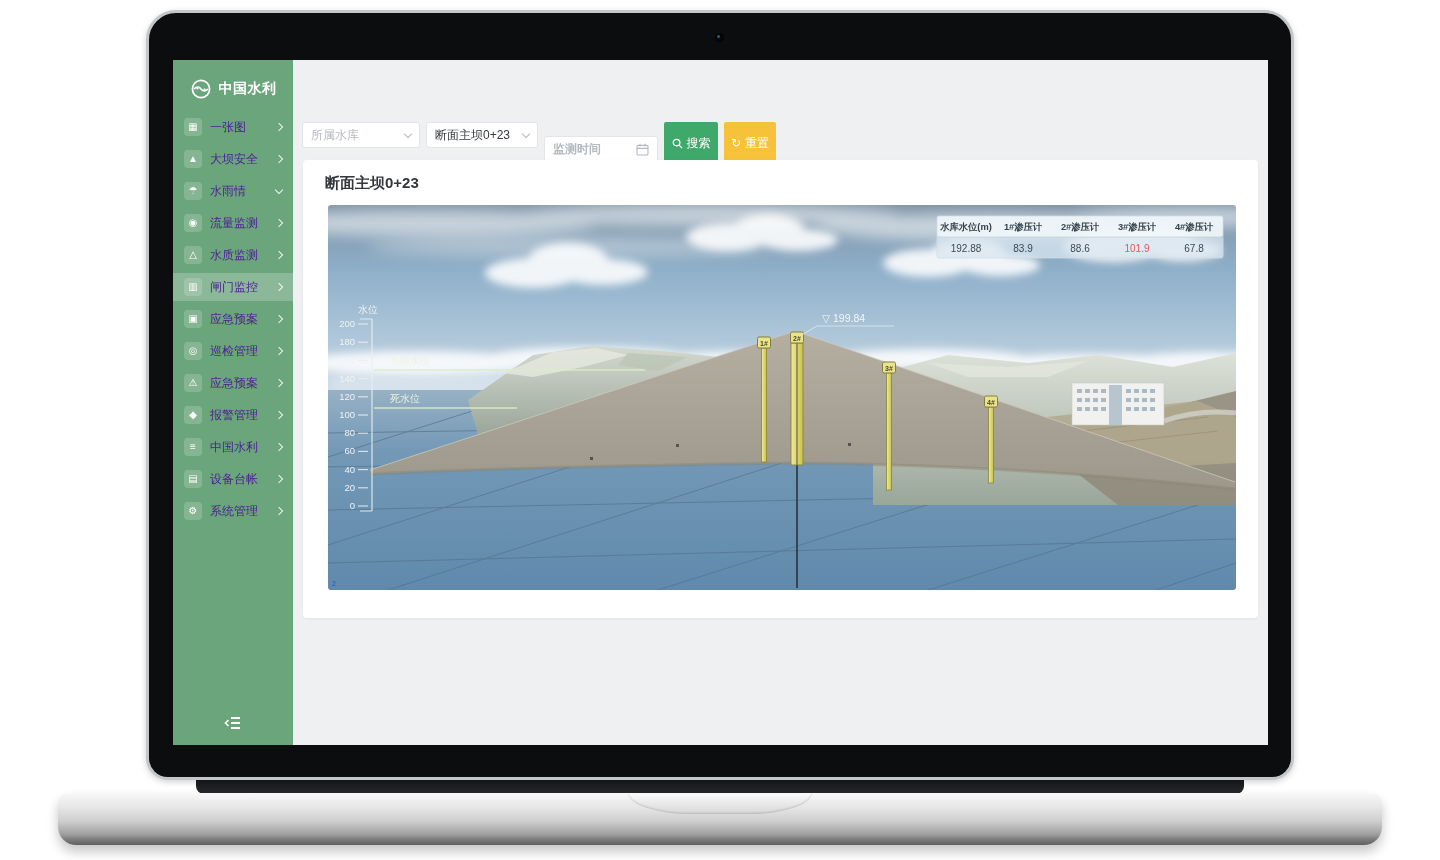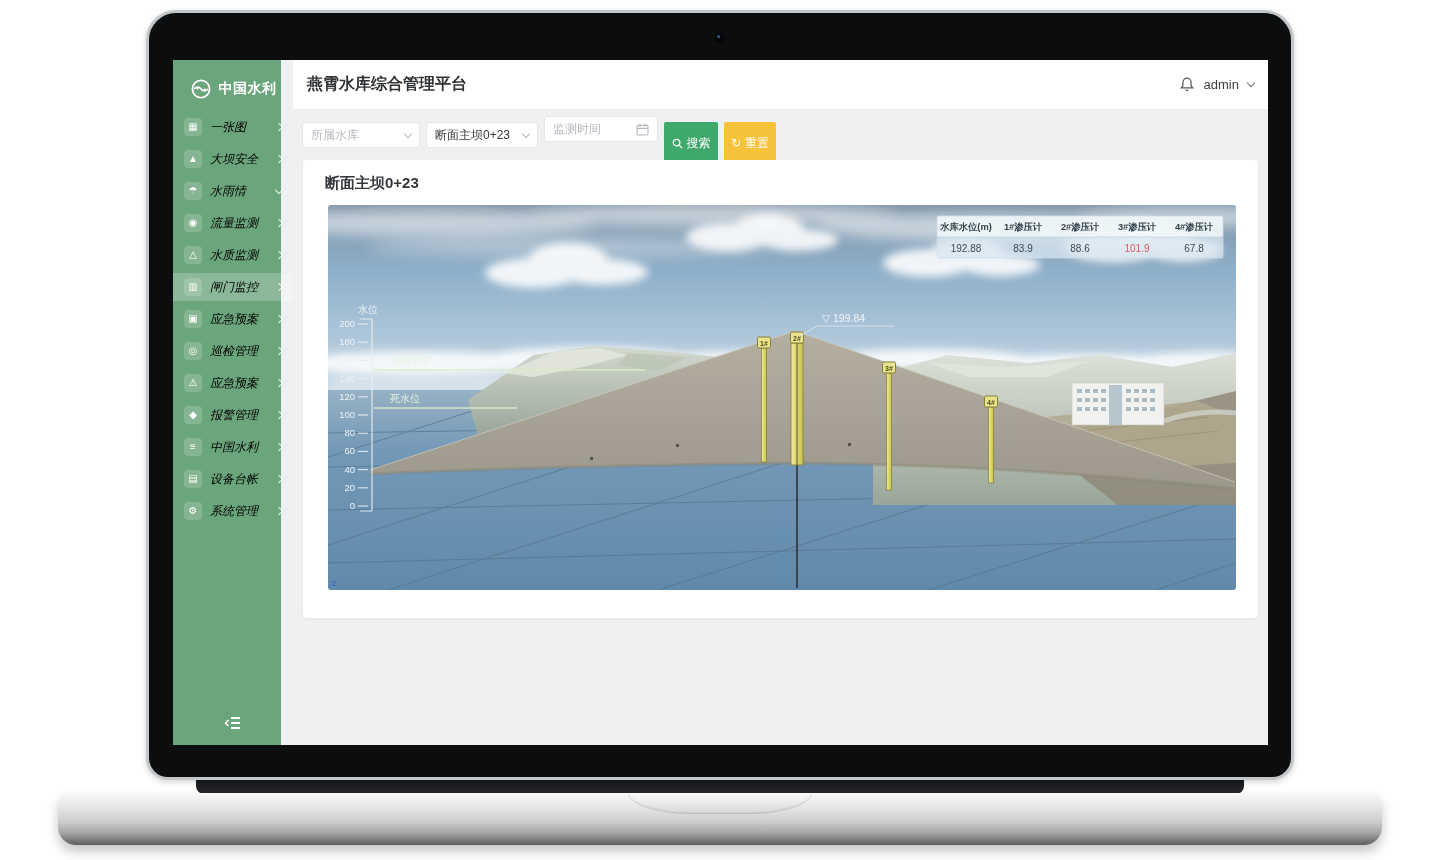--- a/index.html
+++ b/index.html
@@ -22,31 +22,31 @@
     box-shadow:0 7px 12px rgba(0,0,0,.22); }
   .notch { position:absolute; left:628px; top:793px; width:184px; height:21px;
     border-radius:0 0 90px 90px / 0 0 30px 30px;
     background:linear-gradient(#fbfbfb,#d7d7d7); box-shadow:inset 0 -1px 2px rgba(0,0,0,.15); }
 
   
   .screen { position:absolute; left:173px; top:60px; width:1095px; height:685px;
     background:#eef0f2; overflow:hidden; }
 
   
-  .sidebar { position:absolute; left:0; top:0; width:108px; height:685px; background:#6ba57b; }
+  .sidebar { position:absolute; left:0; top:0; width:120px; height:685px; background:#6ba57b; }
   .logo-row { position:absolute; left:0; top:18px; width:120px; display:flex; align-items:center;
     justify-content:center; gap:7px; color:#fff; }
   .logo-text { font-size:14px; font-weight:bold; letter-spacing:.5px; }
   .sb-menu { position:absolute; left:0; top:53px; width:120px; }
   .sb-item { height:28px; margin-bottom:4px; display:flex; align-items:center; padding:0 11px;
     cursor:pointer; }
   .sb-item.active { background:rgba(255,255,255,.22); }
   .sb-ic { width:18px; height:18px; border-radius:4px; background:rgba(255,255,255,.18);
     color:#fff; font-size:10px; line-height:18px; text-align:center; flex:0 0 18px; }
-  .sb-label { flex:1; margin-left:8px; color:#000000; font-size:12px; white-space:nowrap;font-style:italic; }
+  .sb-label { flex:1; margin-left:8px; color:#4c1d95; font-size:12px; white-space:nowrap; }
   .chev { width:6px; height:6px; border-right:1.4px solid rgba(255,255,255,.9);
     border-bottom:1.4px solid rgba(255,255,255,.9); }
   .chev.right { transform:rotate(-45deg); }
   .chev.down  { transform:rotate(45deg); margin-top:-3px; }
   .collapse-btn { position:absolute; left:0; bottom:10px; width:120px; text-align:center;
     cursor:pointer; }
 
   
   .topbar { position:absolute; left:120px; top:0; width:975px; height:50px; background:#fff;
     border-bottom:1px solid #ececec; display:flex; align-items:center; }
@@ -165,41 +165,30 @@
         </div>
       </div>
     <div class="collapse-btn">
       <svg width="20" height="16" viewBox="0 0 20 16">
         <path d="M8 3 H17 M8 8 H17 M8 13 H17" stroke="#fff" stroke-width="1.8"></path>
         <path d="M5.5 5 L2.5 8 L5.5 11" fill="none" stroke="#fff" stroke-width="1.6"></path>
       </svg>
     </div>
   </div>
 
-  <div class="topbar">
-    <span class="app-title">燕霄水库综合管理平台</span>
-    <div class="topbar-right">
-      <svg width="16" height="17" viewBox="0 0 16 17">
-        <path d="M8 2.2 a4.1 4.1 0 0 0 -4.1 4.1 v3.4 L2.3 11.9 h11.4 L12.1 9.7 V6.3 A4.1 4.1 0 0 0 8 2.2 Z" fill="none" stroke="#55595e" stroke-width="1.2"></path>
-        <path d="M6.6 13.6 a1.5 1.5 0 0 0 2.8 0" fill="none" stroke="#55595e" stroke-width="1.2"></path>
-      </svg>
-      <span class="admin-name">admin</span>
-      <span class="chev-dark"></span>
-    </div>
-  </div>
 
   <div class="filter-input" style="left:129px; top:62px; width:118px;font-family:Liberation Mono, monospace;">
     <span class="ph f-grow">所属水库</span>
     <span class="chev-dark" style="border-color:#b4b8bf;"></span>
   </div>
   <div class="filter-input" style="left:253px; top:62px; width:112px;">
     <span class="val f-grow">断面主坝0+23</span>
     <span class="chev-dark" style="border-color:#b4b8bf;"></span>
   </div>
-  <div class="filter-input" style="left:371px; top:56px; width:114px;">
+  <div class="filter-input" style="left:371px; top:76px; width:114px;font-weight:bold;">
     <span class="ph f-grow">监测时间</span>
     <svg width="13" height="13" viewBox="0 0 13 13">
       <rect x="1" y="2.4" width="11" height="9.6" rx="1.2" fill="none" stroke="#b4b8bf" stroke-width="1.1"></rect>
       <path d="M1 5.4 H12 M4 .8 V3.4 M9 .8 V3.4" stroke="#b4b8bf" stroke-width="1.1" fill="none"></path>
     </svg>
   </div>
   <button class="btn" style="left:491px; top:62px; width:54px; background:#3fa86b;">
     <svg width="11" height="11" viewBox="0 0 12 12">
       <circle cx="5" cy="5" r="3.6" fill="none" stroke="#fff" stroke-width="1.4"></circle>
       <path d="M7.8 7.8 L11 11" stroke="#fff" stroke-width="1.4"></path>

